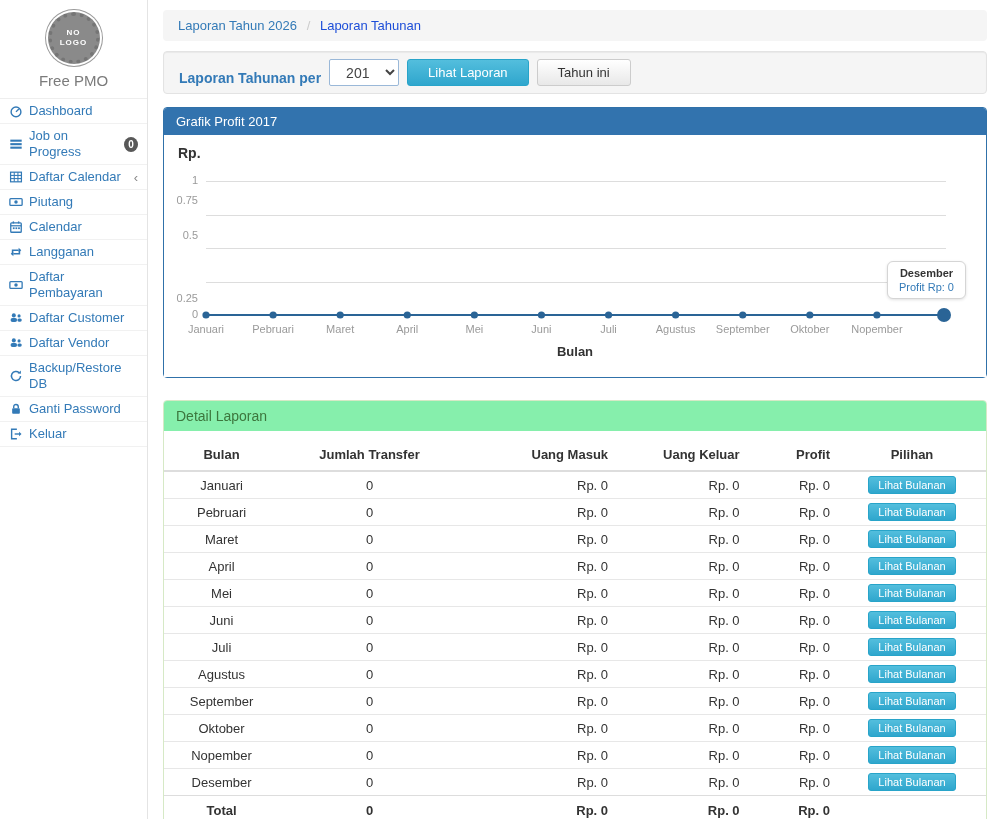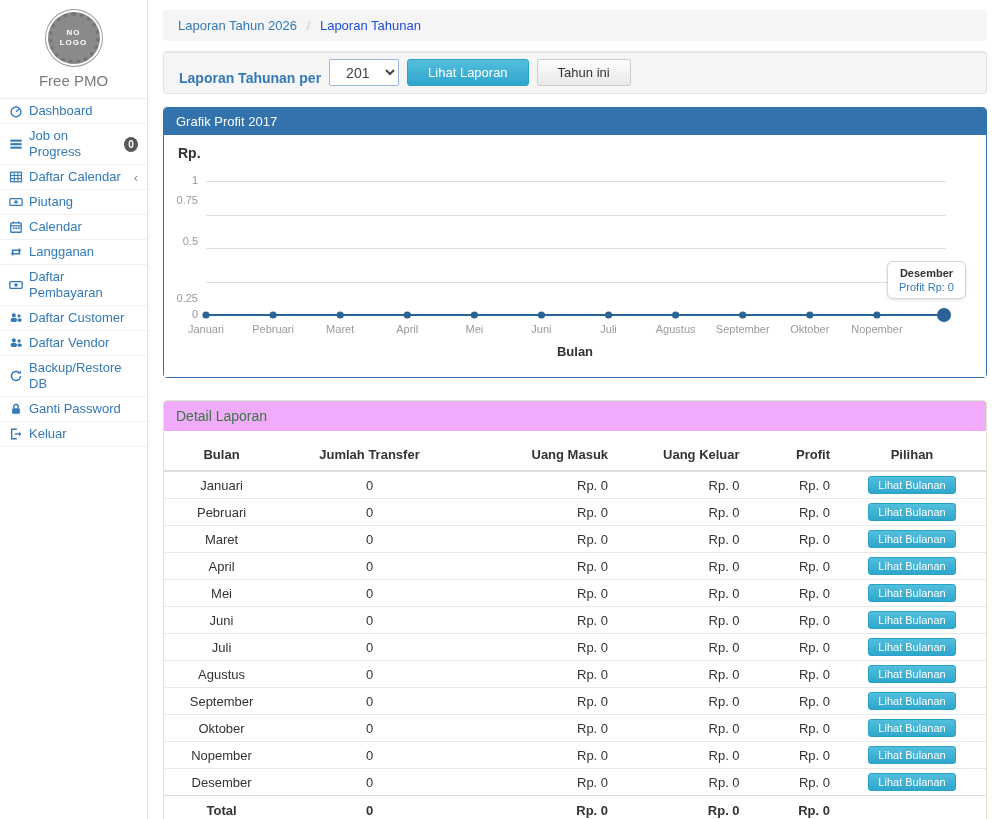--- a/index.html
+++ b/index.html
@@ -57,21 +57,21 @@
   }
   .btn { display: inline-block; font-size: 13px; border-radius: 3px; padding: 5px 20px; cursor: pointer; text-align: center; }
   .btn-info { background: linear-gradient(#53bedd, #2fa6cd); border: 1px solid #28a4c9; color: #fff; margin-right: 8px; }
   .btn-default { background: linear-gradient(#fff, #e8e8e8); border: 1px solid #ccc; color: #333; }
   .btn-xs { padding: 2px 9px; font-size: 11px; margin: 0; }
 
   .panel { border-radius: 4px; margin-bottom: 22px; background: #fff; }
   .panel-primary { border: 1px solid #3071a9; }
   .panel-primary .panel-heading { background: #3273ae; color: #fff; padding: 6px 12px; font-size: 13px; border-radius: 3px 3px 0 0; }
   .panel-success { border: 1px solid #d6e9c6; }
-  .panel-success .panel-heading { background: #f0abfc; color: #3c763d; padding: 7px 12px; font-size: 14px; border-radius: 3px 3px 0 0; }
+  .panel-success .panel-heading { background: #86efac; color: #3c763d; padding: 7px 12px; font-size: 14px; border-radius: 3px 3px 0 0; }
 
   
   .chart-body { position: relative; height: 242px; background: #fff; overflow: hidden; }
   .y-axis-title { position: absolute; left: 14px; top: 10px; font-weight: bold; font-size: 14px; color: #333; }
   .gridline { position: absolute; height: 1px; background: #ddd; left: 42px; right: 40px; }
   .ytick { position: absolute; width: 34px; text-align: right; font-size: 11px; color: #9a9a9a; left: 0; }
   .chart-svg { position: absolute; left: 0; top: 0; }
   .x-label { position: absolute; font-size: 11px; color: #9a9a9a; width: 84px; text-align: center; top: 188px; }
   .x-axis-title { position: absolute; top: 209px; left: 0; right: 0; text-align: center; font-weight: bold; font-size: 13px; color: #333; }
   .chart-tooltip {
@@ -230,21 +230,21 @@
     <div class="panel panel-primary">
       <div class="panel-heading">Grafik Profit 2017</div>
       <div class="chart-body">
         <div class="y-axis-title">Rp.</div>
         <div id="chart-plot">
             <div class="gridline" style="top: 46px;"></div>
             <div class="ytick" style="top: 39px;">1</div>
             <div class="gridline" style="top: 79.5px;"></div>
             <div class="ytick" style="top: 59px;">0.75</div>
             <div class="gridline" style="top: 113px;"></div>
-            <div class="ytick" style="top: 100px;">0.5</div>
+            <div class="ytick" style="top: 94px;">0.5</div>
             <div class="gridline" style="top: 146.5px;"></div>
             <div class="ytick" style="top: 157px;">0.25</div>
             <div class="gridline" style="top: 180px;"></div>
             <div class="ytick" style="top: 173px;">0</div>
             <svg class="chart-svg" width="822" height="242">
               <polyline points="42,180 109.0909090909091,180 176.1818181818182,180 243.27272727272728,180 310.3636363636364,180 377.45454545454544,180 444.54545454545456,180 511.6363636363636,180 578.7272727272727,180 645.8181818181819,180 712.9090909090909,180 780,180" fill="none" stroke="#2a6496" stroke-width="2"></polyline>
               <circle cx="42" cy="180" r="3.6" fill="#2a6496"></circle>
               <circle cx="109.0909090909091" cy="180" r="3.6" fill="#2a6496"></circle>
               <circle cx="176.1818181818182" cy="180" r="3.6" fill="#2a6496"></circle>
               <circle cx="243.27272727272728" cy="180" r="3.6" fill="#2a6496"></circle>

